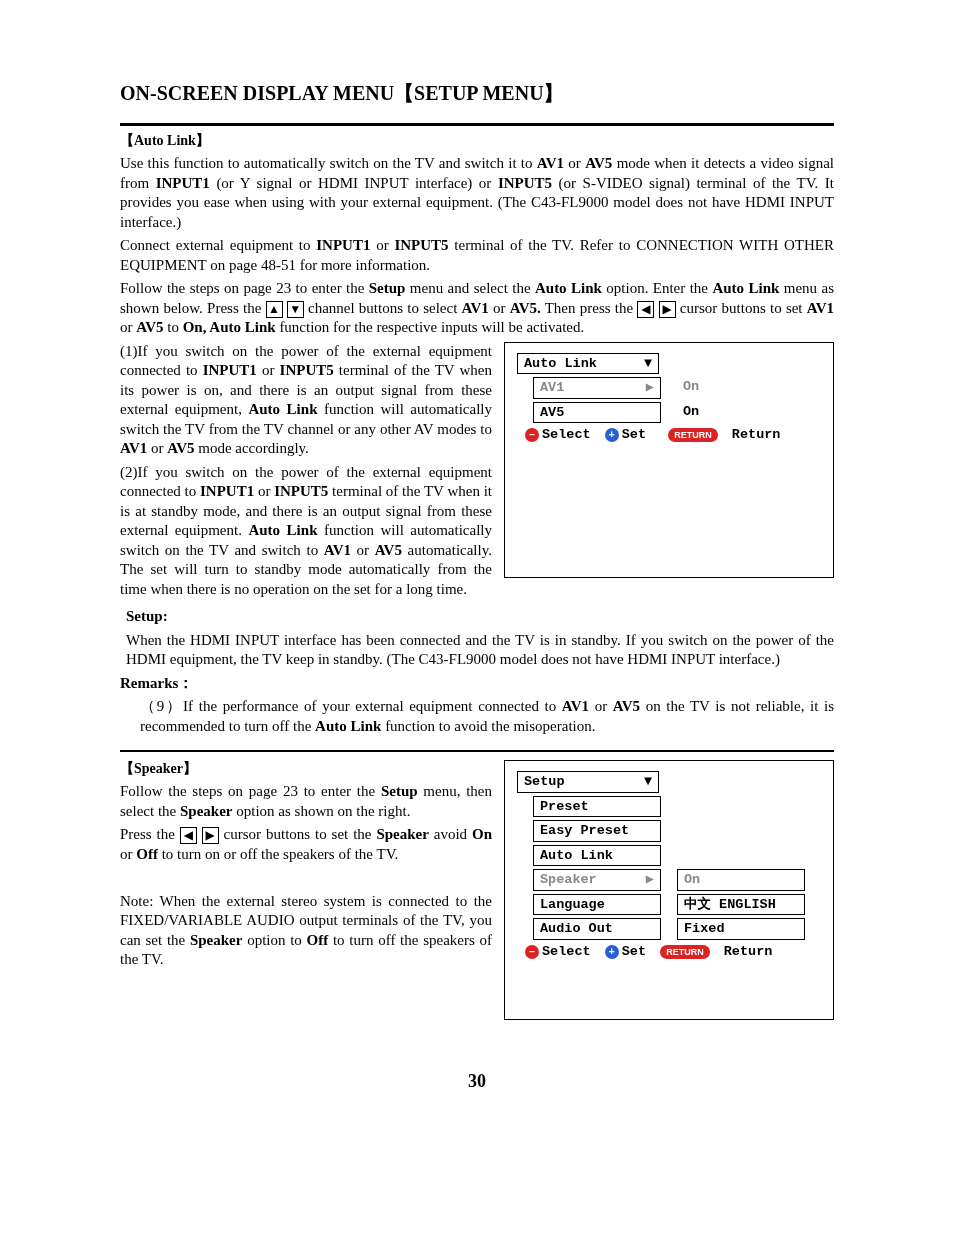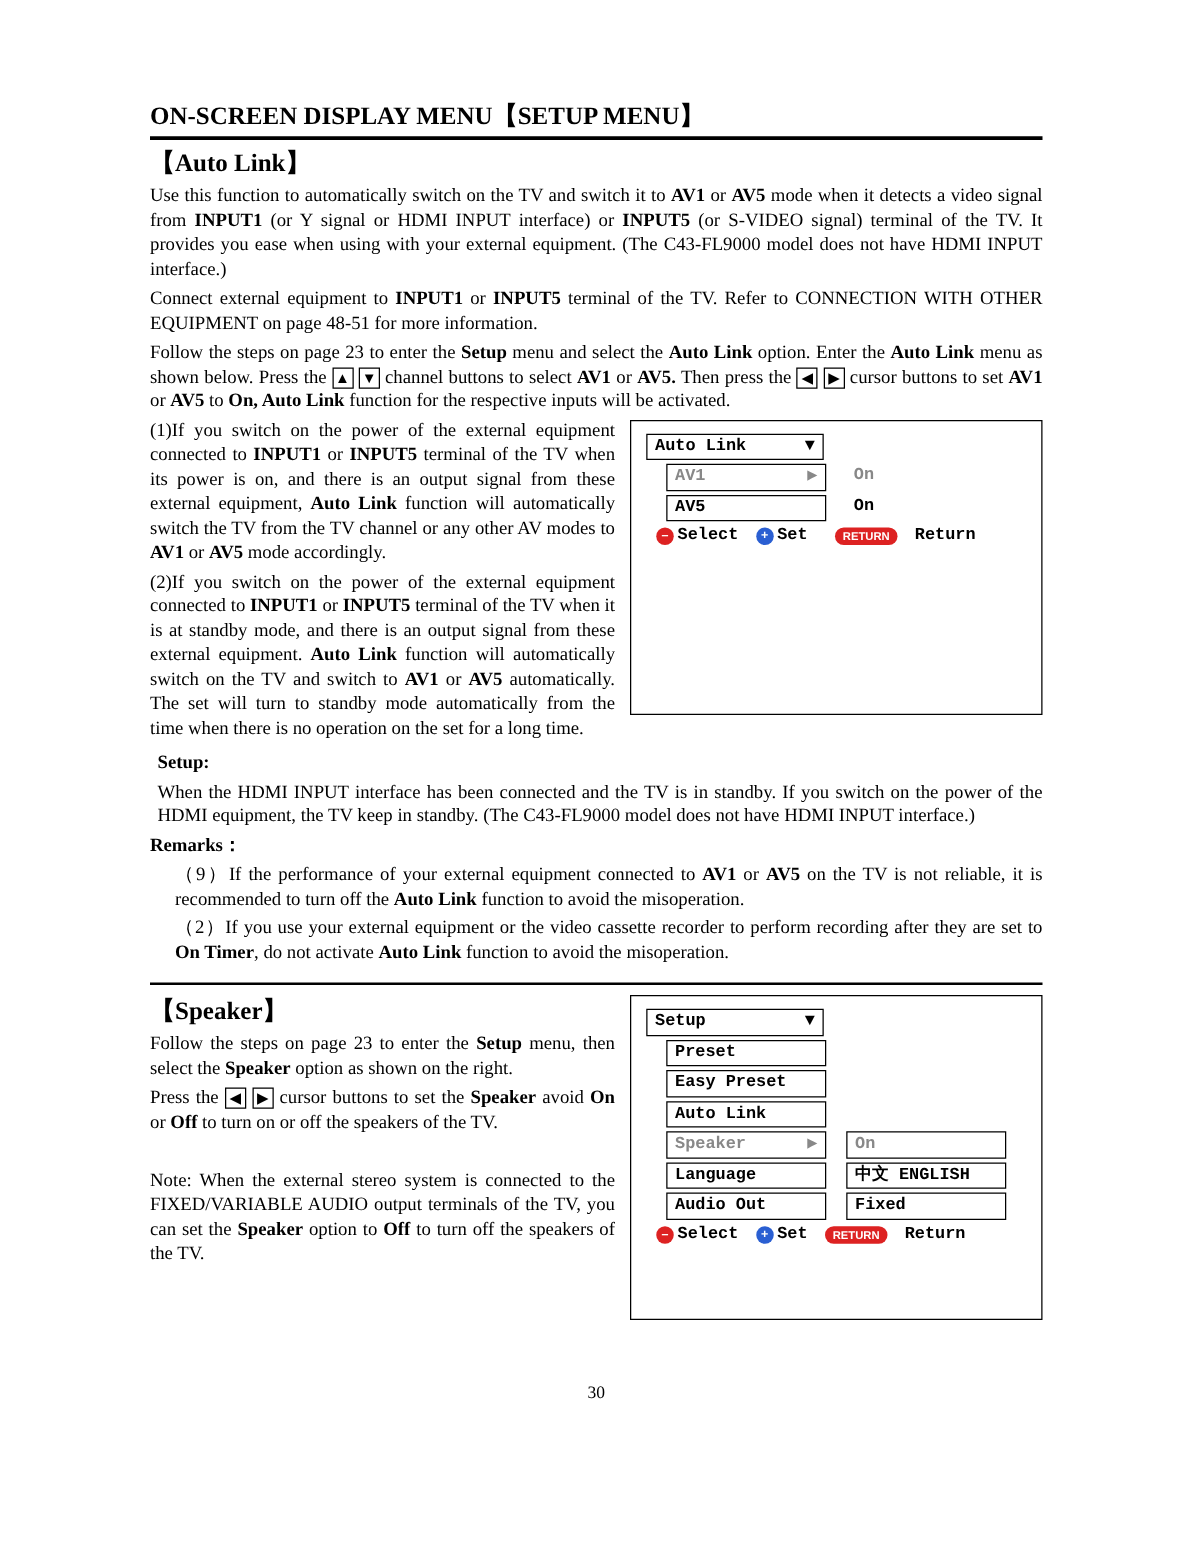--- a/index.html
+++ b/index.html
@@ -9,25 +9,25 @@
     padding: 80px 120px;
     width: 954px;
     box-sizing: border-box;
     color: #000;
     line-height: 1.3;
   }
   h1 {
     font-size: 20px;
     font-weight: bold;
     border-bottom: 3px solid #000;
-    padding-bottom: 3px;
+    padding-bottom: 17px;
     margin: 0 0 6px 0;
   }
   h2 {
-    font-size: 20px;
+    font-size: 14px;
     font-weight: bold;
     margin: 4px 0 2px 0;
   }
   .just {
     text-align: justify;
   }
   p { margin: 4px 0; }
   .icon-box {
     display: inline-block;
     border: 1.3px solid #000;
@@ -114,21 +114,21 @@
     line-height: 14px;
     height: 14px;
   }
   .clear { clear: both; }
   .divider {
     border-top: 2.5px solid #000;
     margin: 14px 0 8px 0;
   }
   .remarks li { text-align: justify; margin-bottom: 3px; }
   .remarks { list-style: none; padding-left: 20px; margin: 4px 0; }
-  .page-num { text-align: center; font-size: 14px; margin-top: 50px; }
+  .page-num { text-align: center; font-size: 18px; margin-top: 50px; font-weight: bold; }
   .autolink-panel { height: 236px; }
   .setup-panel { height: 260px; }
 </style>
 </head>
 <body>
 
 
 
 <h1>ON-SCREEN DISPLAY MENU【SETUP MENU】</h1>
 
@@ -190,23 +190,20 @@
 <div class="clear"></div>
 
 <p style="margin-left:6px;"><b>Setup:</b></p>
 <p class="just" style="margin-left:6px;">When the HDMI INPUT interface has been connected and the TV is in standby. If you switch on the power of the HDMI equipment, the TV keep in standby. (The C43-FL9000 model does not have HDMI INPUT interface.)</p>
 
 <p><b>Remarks：</b></p>
 <ul class="remarks">
   <li>
     <span>（9）If the performance of your external equipment connected to </span><b>AV1</b><span> or </span><b>AV5</b><span> on the TV is not reliable, it is recommended to turn off the </span><b>Auto Link</b><span> function to avoid the misoperation.</span>
   </li>
-  <li>
-    <span>（2）If you use your external equipment or the video cassette recorder to perform recording after they are set to </span><b>On Timer</b><span>, do not activate </span><b>Auto Link</b><span> function to avoid the misoperation.</span>
-  </li>
 </ul>
 
 <div class="divider"></div>
 
 
 <div class="osd-panel setup-panel float-right">
   <div class="osd-title">
     <span>Setup</span>
       <span>▼</span>
   </div>

